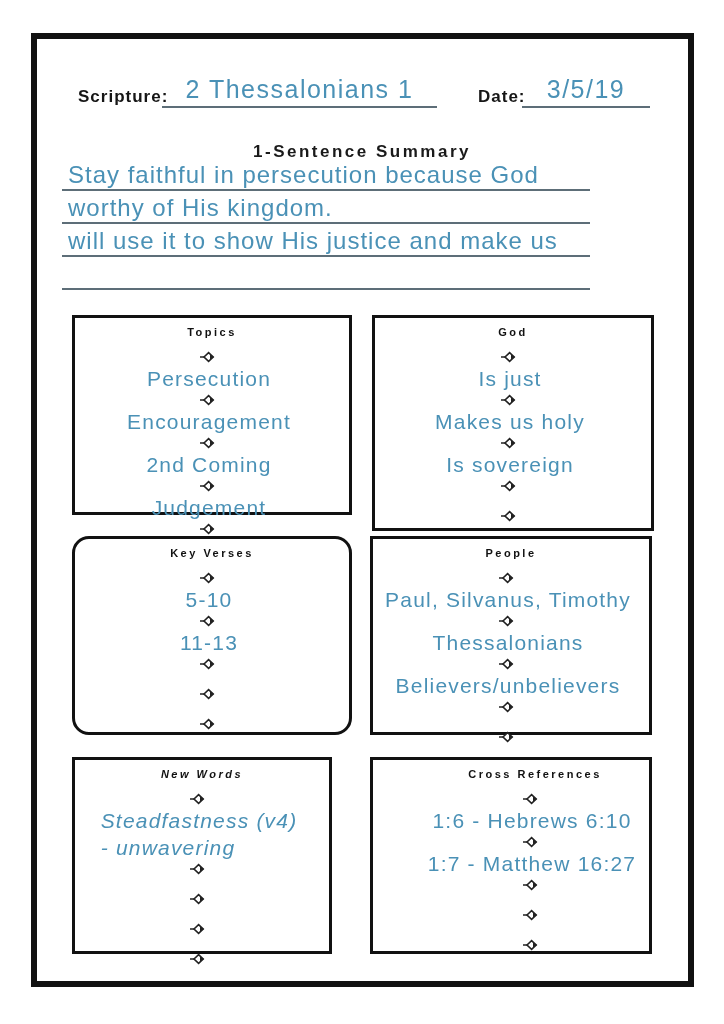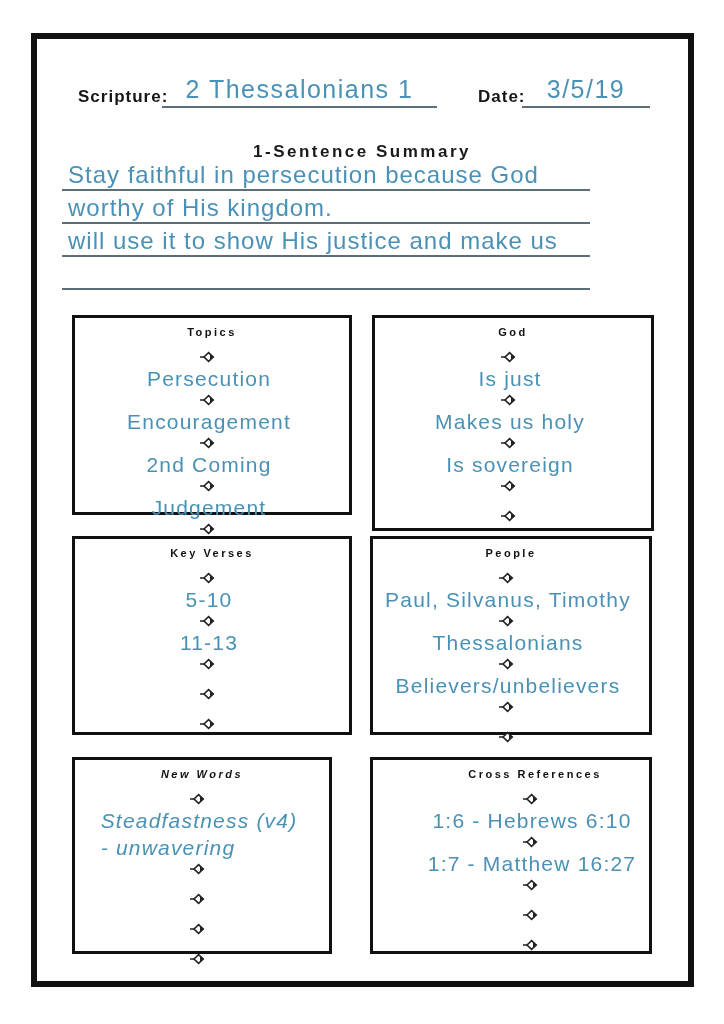--- a/index.html
+++ b/index.html
@@ -68,21 +68,21 @@
     overflow: visible;
   }
 
   .box {
     position: absolute;
     border: 3px solid #111111;
     background: #ffffff;
   }
   #box-0 { left: 72px;  top: 315px; width: 280px; height: 200px; }
   #box-1 { left: 360px; top: 315px; width: 282px; height: 216px; margin-left: 12px; }
-  #box-2 { left: 72px;  top: 536px; width: 280px; height: 199px; }
+  #box-2 { left: 72px;  top: 536px; width: 280px; height: 199px; border-radius: 17px; }
   #box-3 { left: 370px; top: 536px; width: 282px; height: 199px; }
   #box-4 { left: 72px;  top: 757px; width: 260px; height: 197px; font-style: italic; }
   #box-5 { left: 370px; top: 757px; width: 282px; height: 197px; padding-left: 48px; }
 
   .box h2 {
     text-align: center;
     font-size: 11px;
     font-weight: bold;
     letter-spacing: 2.5px;
     margin-top: 8px;

